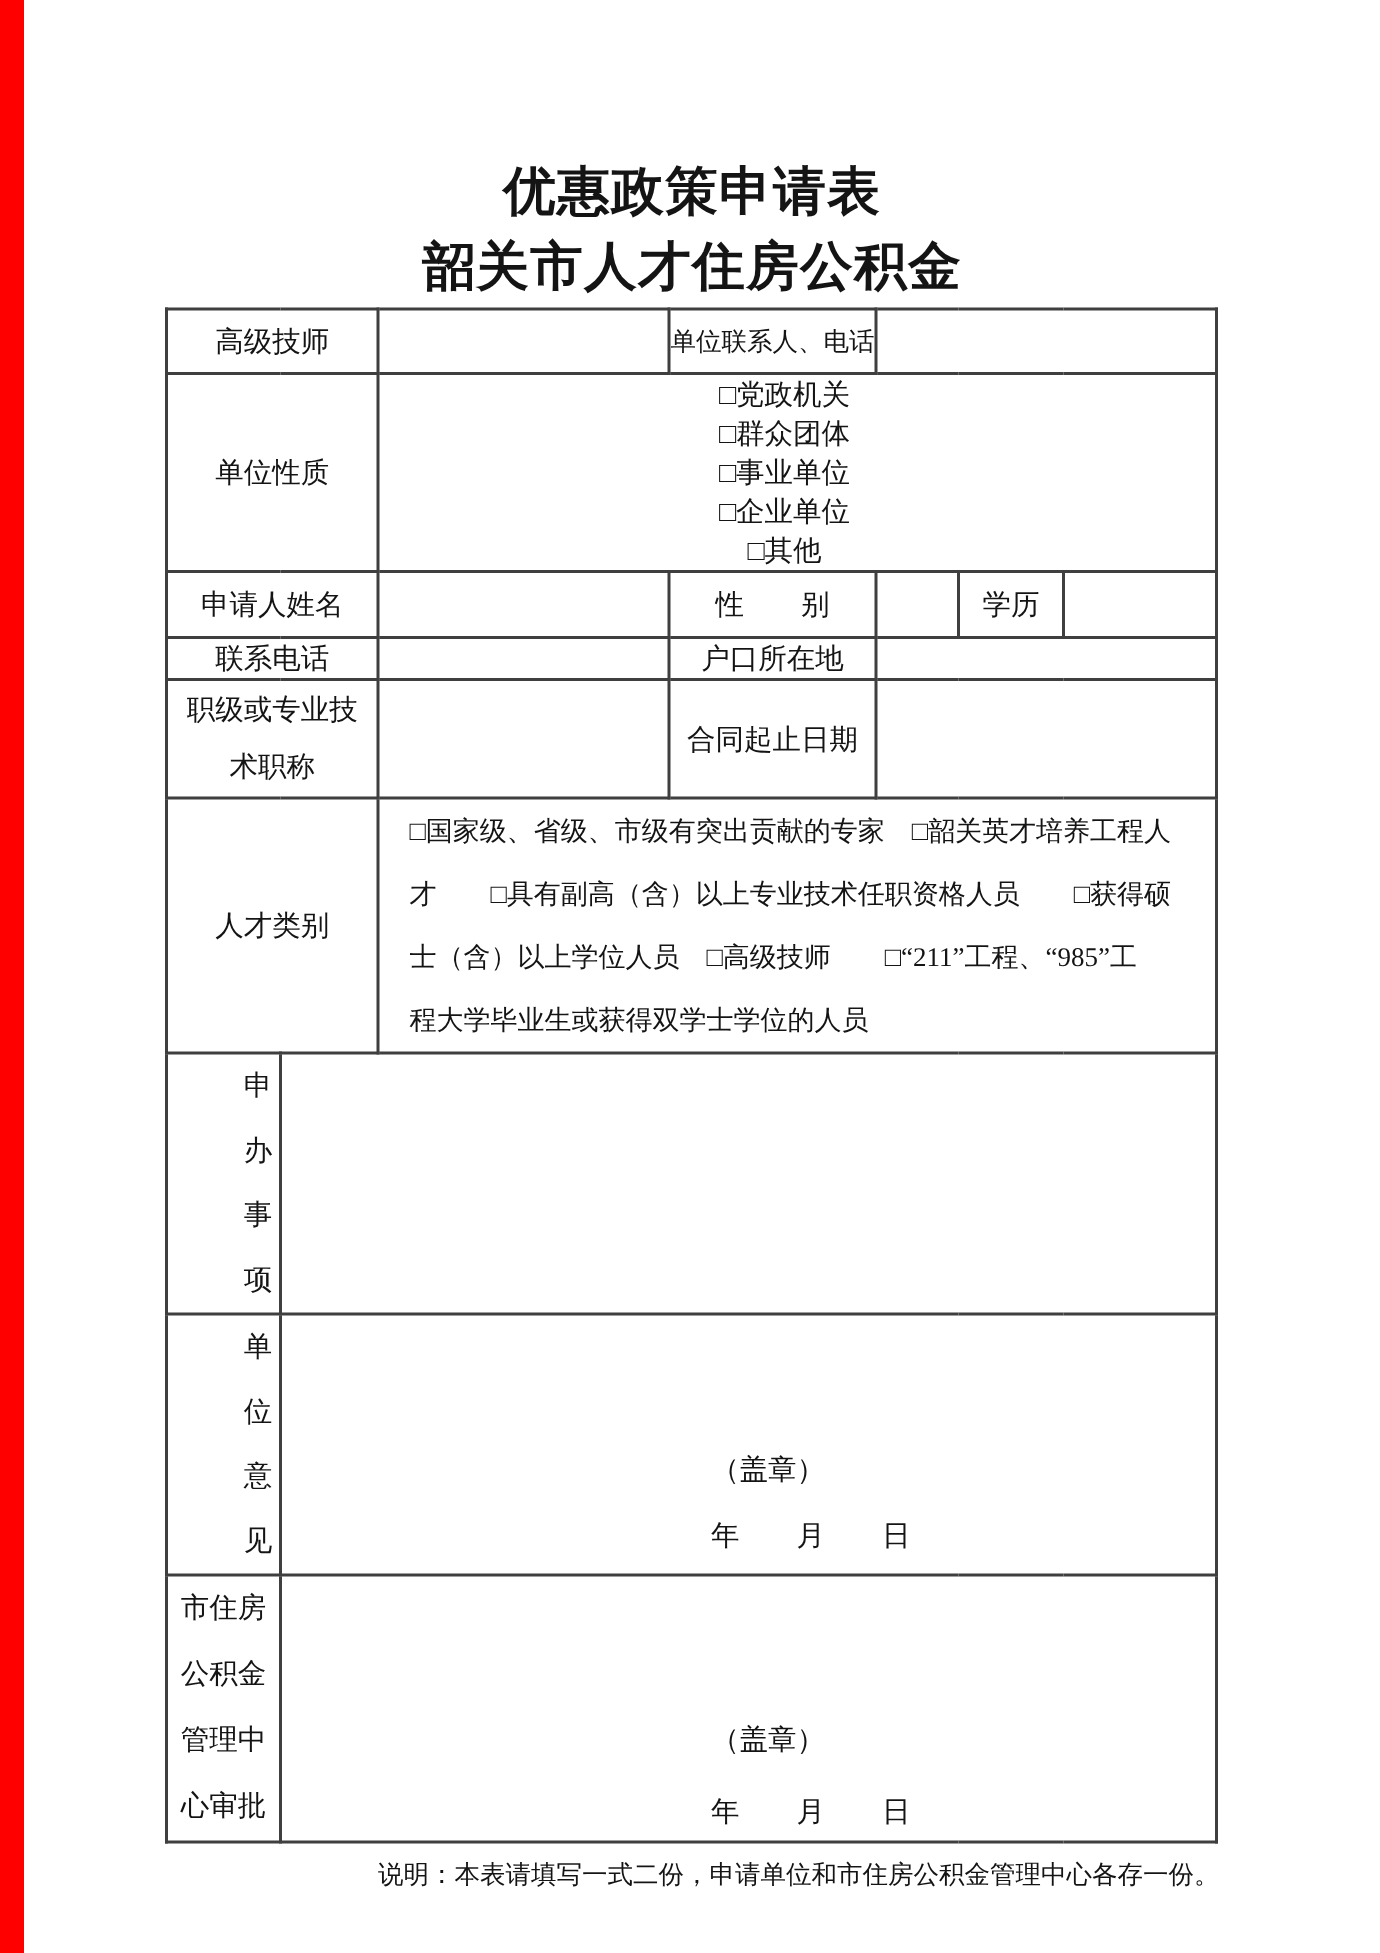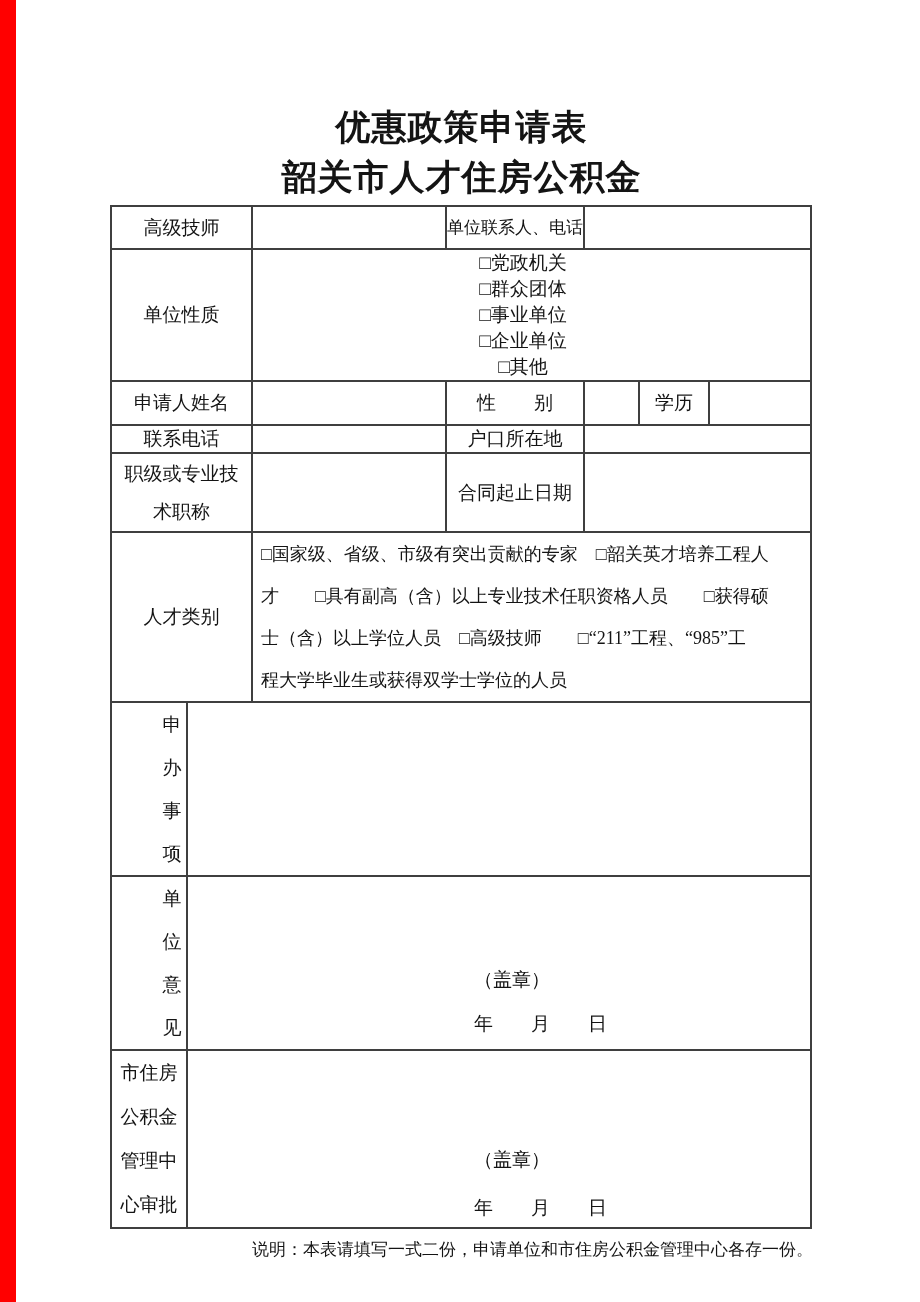--- a/index.html
+++ b/index.html
@@ -13,21 +13,21 @@
   .edge-bar { position:absolute; left:0; top:0; width:16px; height:1302px; background:var(--edge,#ff0000); }
   .content { margin-left:110px; width:703px; padding-top:103px; }
   .title { text-align:center; font-weight:bold; font-size:35px; line-height:50px; letter-spacing:1px; }
   table { border-collapse:collapse; table-layout:fixed; width:702px; margin-top:2px; }
   td { border:2px solid var(--border,#3f3f3f); font-size:19px; text-align:center; vertical-align:middle; overflow:hidden; }
   tr.r1{height:43px} tr.r2{height:42px} tr.r3{height:44px} tr.r4{height:43px} tr.r5{height:27px}
   tr.r6{height:79px} tr.r7{height:168px} tr.r8{height:86px} tr.r9{height:147px} tr.r10{height:178px}
   .sm { font-size:17px;text-align:right; }
   .md { font-size:18px; }
   .options { display:flex; justify-content:space-between; align-items:center; padding:0 26px 0 9px;flex-direction:column; }
-  .talent { text-align:left; padding-left:8px; font-size:18px; line-height:42px; white-space:nowrap; }
+  .talent { text-align:left; padding-left:20px; font-size:18px; line-height:42px; white-space:nowrap; }
   .two-line div { line-height:38px; }
   .lbl-sm div { line-height:43px;margin-left:46px; }
   .lbl-tall div { line-height:44px; }
   .stamp-cell { vertical-align:bottom; }
   .stamp-block { margin-left:auto; width:336px; text-align:left; }
   .stamp-block .stamp-line { margin-bottom:18px; }
   .stamp-block .date-line { margin-bottom:12px; }
   .stamp-block.approval .stamp-line { margin-bottom:22px; }
   .stamp-block.approval .date-line { margin-bottom:6px; }
   .footnote { font-size:17px; padding:9px 0 0 25px; text-align:right; }

